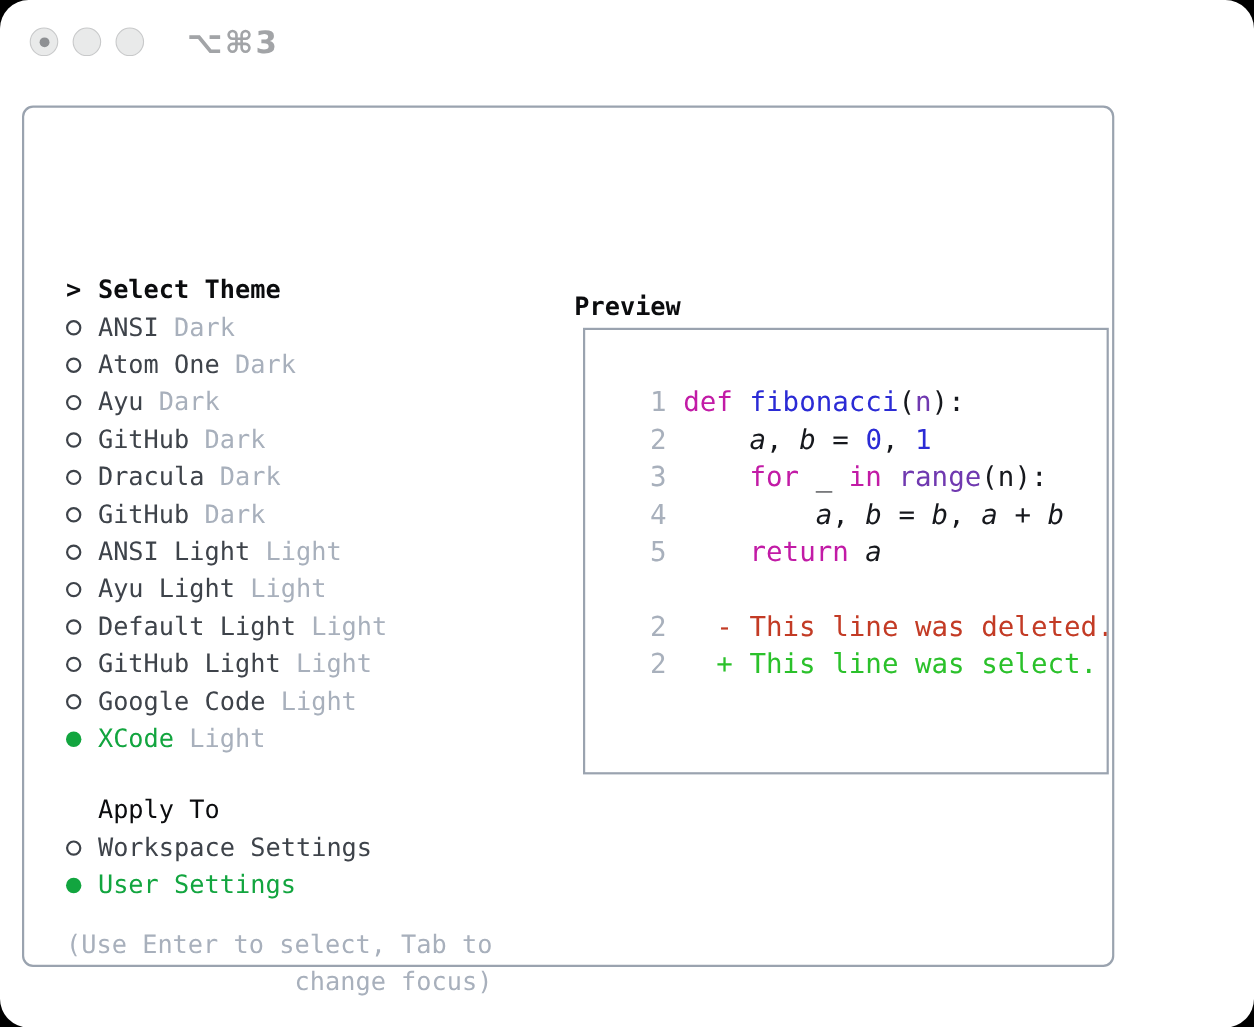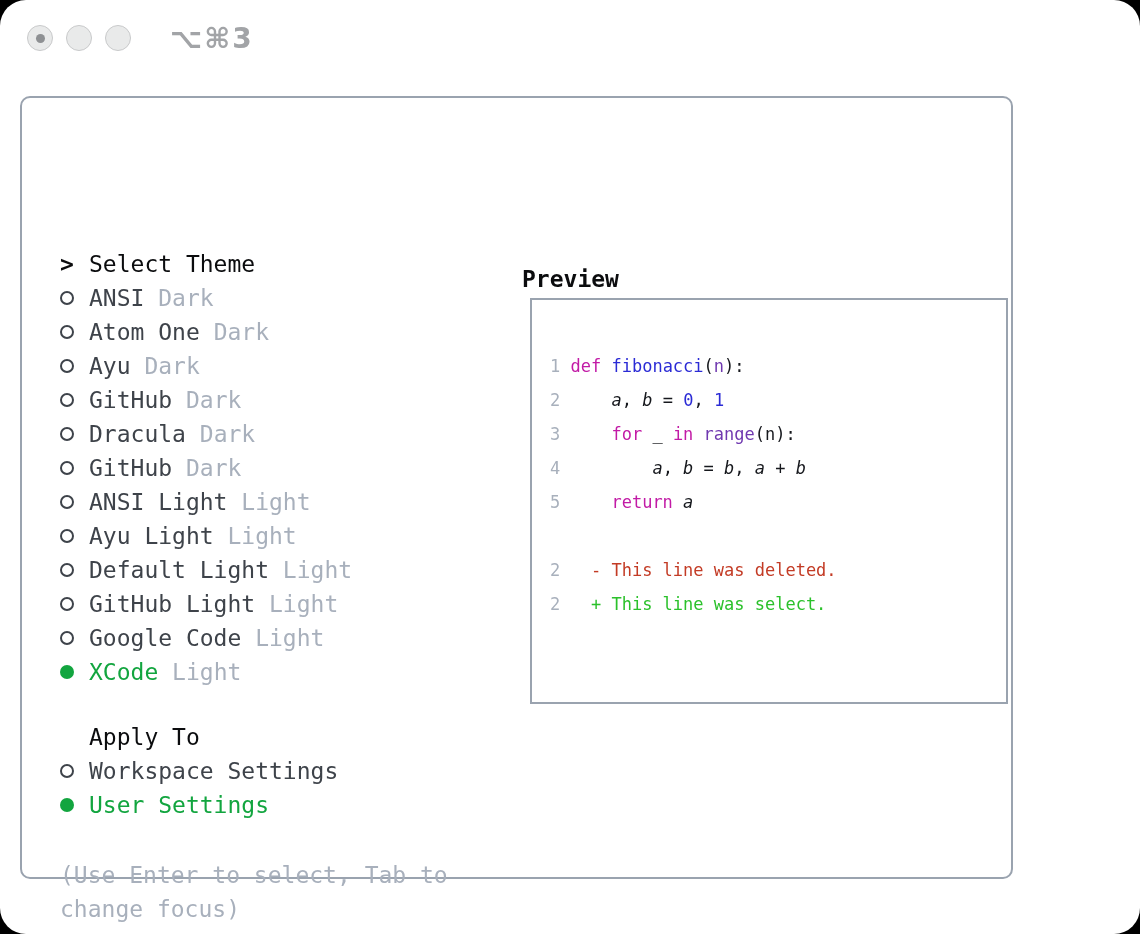--- a/index.html
+++ b/index.html
@@ -20,34 +20,34 @@
   
   .window{position:absolute;left:20px;top:96px;width:993px;height:783px;
     border:2px solid var(--border);border-radius:10px;box-sizing:border-box;background:#fff;}
   
   .left-col{position:absolute;left:38px;top:149px;font-size:23px;}
   .row{height:34px;display:flex;align-items:center;white-space:pre;}
   .marker{width:29px;display:flex;align-items:center;flex:0 0 29px;}
   .prompt{font-weight:bold;color:var(--heading);}
   .radio{width:10px;height:10px;border:2px solid var(--dark-text);border-radius:50%;box-sizing:content-box;}
   .radio.sel{width:14px;height:14px;border:none;background:var(--ui-green);}
-  .heading{font-weight:normal;color:var(--heading);}
+  .heading{font-weight:bold;color:var(--heading);}
   .subheading{color:var(--heading);}
   .tname{color:var(--dark-text);}
   .tname.sel{color:var(--ui-green);}
   .tvariant{color:var(--grey);}
   .gap31{height:31px;}
-  .hint{margin-top:36px;color:var(--grey);line-height:34px;}
+  .hint{margin-top:20px;color:var(--grey);line-height:34px;text-align:right;}
   
   .preview-title{position:absolute;left:500px;top:164px;height:34px;line-height:34px;
     font-size:23px;font-weight:bold;color:var(--heading);}
   .preview-box{position:absolute;left:508px;top:200px;width:478px;height:406px;
     border:2px solid var(--border);box-sizing:border-box;background:#fff;
     padding:49px 0 0 18px;overflow:hidden;}
-  .cl{height:34px;line-height:34px;font-size:17px;white-space:pre;color:var(--code-plain);}
+  .cl{height:34px;line-height:34px;font-size:25px;white-space:pre;color:var(--code-plain);margin-left:41px;}
   .ln{color:var(--grey);}
   .kw{color:var(--kw);}
   .fn{color:var(--blue);}
   .nm{color:var(--blue);}
   .pr{color:var(--purple);}
   .vr{color:var(--code-plain);font-style:italic;}
   .pl{color:var(--code-plain);}
   .ctx{color:var(--ctx);}
   .del{color:var(--del);}
   .add{color:var(--add);}

